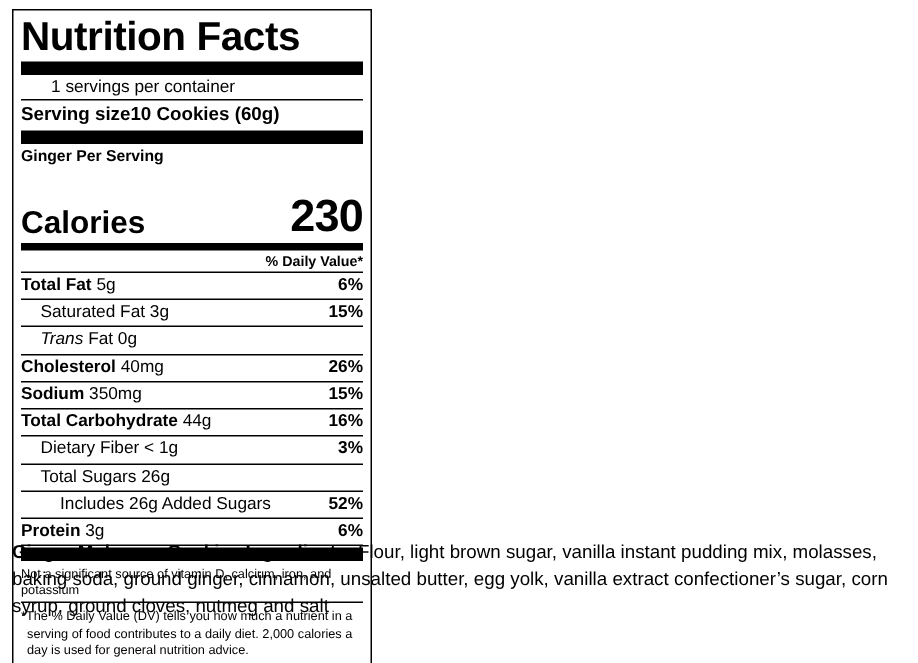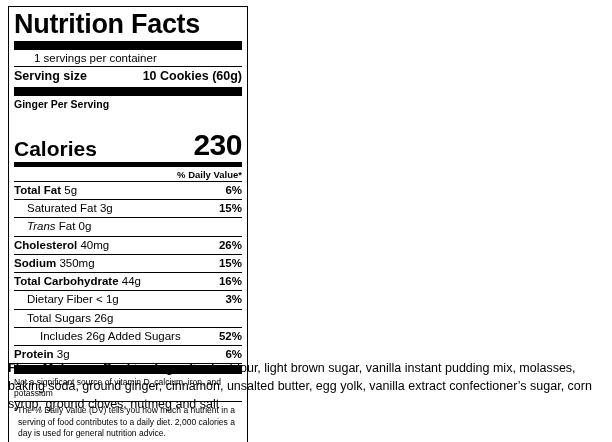--- a/index.html
+++ b/index.html
@@ -64,21 +64,21 @@
   }
 
   .nf-servings {
     font-size: 11.5px;
     padding: 2px 0 2px 0;
     margin-left: 20px;
   }
 
   .nf-serving-size {
     display: flex;
-    justify-content: space-between;
+    justify-content: flex-start;
     font-size: 12.5px;
     font-weight: bold;
     padding: 2px 0 3px 0;
   }
 
   .nf-amount {
     font-size: 10.5px;
     font-weight: bold;
     padding: 2px 0 0 0;
   }
@@ -243,17 +243,17 @@
     <div class="rule-thick"></div>
 
     <div class="nf-footnote-src">Not a significant source of vitamin D, calcium, iron, and potassium</div>
     <div class="rule-thin"></div>
 
     <div class="nf-footnote-dv">*The % Daily Value (DV) tells you how much a nutrient in a serving of food contributes to a daily diet. 2,000 calories a day is used for general nutrition advice.</div>
   </div>
 
   <div class="ingredients">
     <div>
-      <span class="head">Flour Molasses Cookies Ingredients:</span><span> Flour, light brown sugar, vanilla instant pudding mix, molasses, baking soda,  ground ginger, cinnamon, unsalted butter, egg yolk, vanilla extract confectioner’s sugar, corn syrup, ground cloves, nutmeg and salt</span>
+      <span class="head">Ginger Molasses Cookies Ingredients:</span><span> Flour, light brown sugar, vanilla instant pudding mix, molasses, baking soda,  ground ginger, cinnamon, unsalted butter, egg yolk, vanilla extract confectioner’s sugar, corn syrup, ground cloves, nutmeg and salt</span>
     </div>
   </div>
 
 </div>
 
 </body></html>

